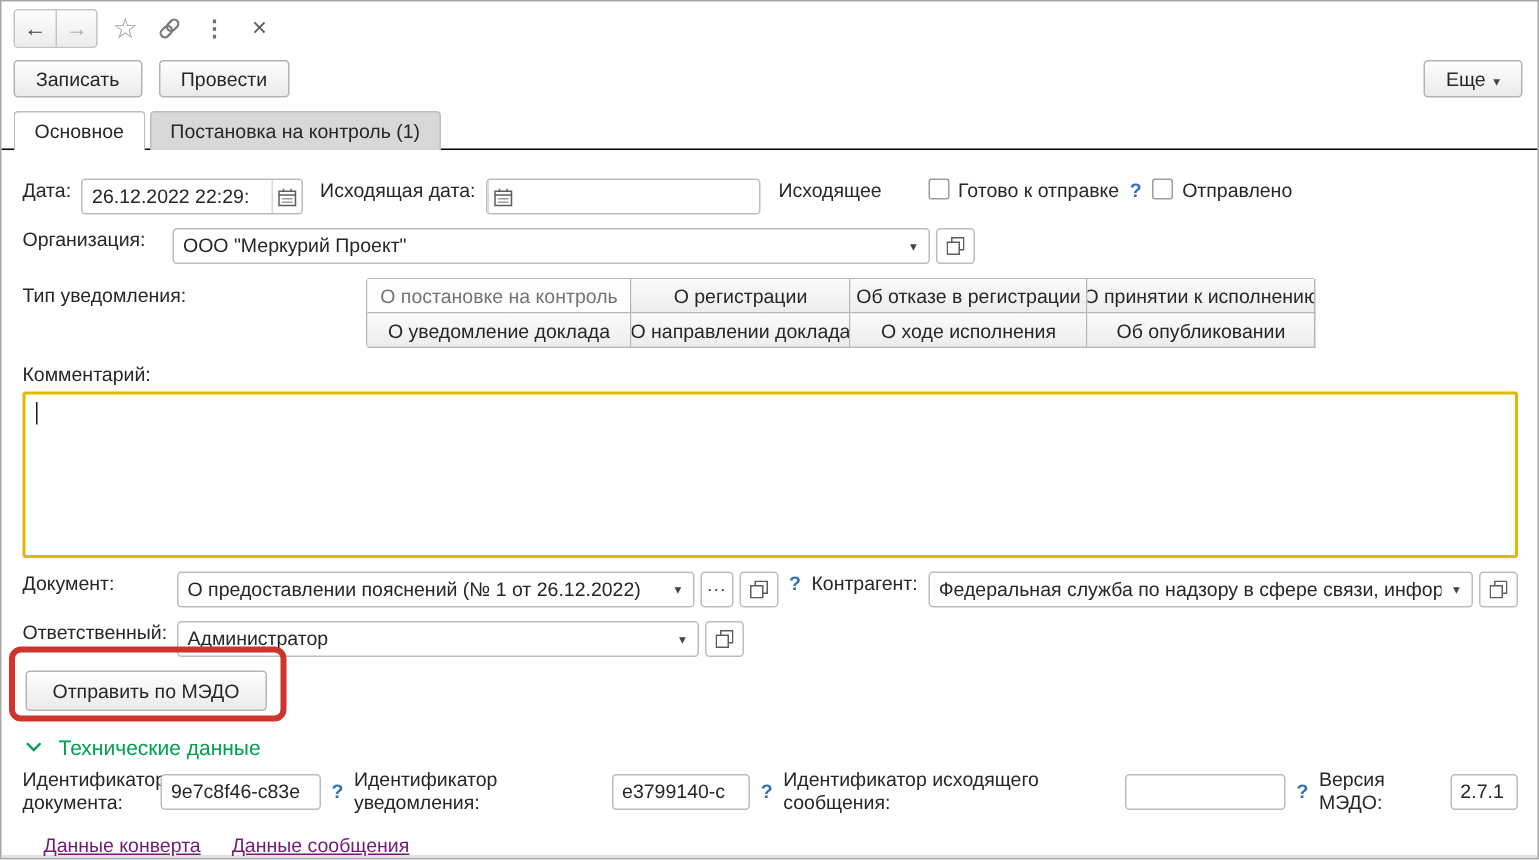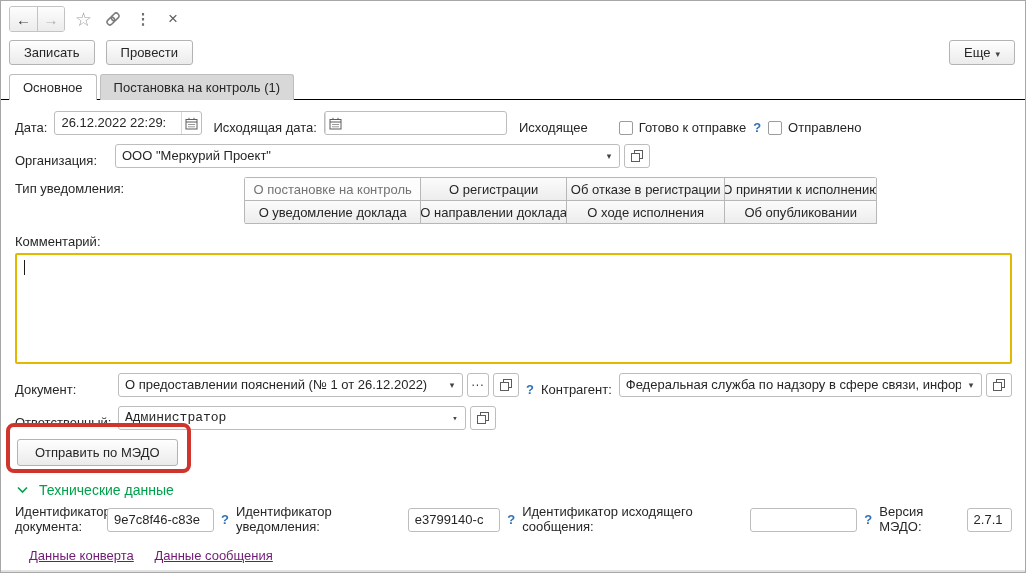--- a/index.html
+++ b/index.html
@@ -36,21 +36,21 @@
   
   .tabs { display:flex; padding:4px 8px 0 8px; border-bottom:1px solid #000000; }
   .tab { padding:5px 13px 5px; border:1px solid #bdbdbd; border-bottom:none; border-radius:3px 3px 0 0;
          background:#d8d8d8; margin-right:3px; margin-bottom:-1px; cursor:default; }
   .tab.active { background:#fff; }
 
   
   .content { position:relative; padding:11px 13px 0 14px; }
   .content::before { content:""; position:absolute; left:-7px; top:0; bottom:0; width:1px; background:#dcdcdc; }
 
-  .row { display:flex; align-items:flex-end; margin-bottom:9px; }
+  .row { display:flex; align-items:flex-start; margin-bottom:9px;margin-top:8px; }
   .lbl { white-space:nowrap; margin-right:7px; }
 
   .field { display:inline-flex; align-items:stretch; border:1px solid #bdbdbd; border-radius:3px;
            height:24px; background:#fff; overflow:hidden; }
   .field .val { padding:3px 6px 0 6px; white-space:nowrap; overflow:hidden; flex:1; }
   .fbtn { width:20px; display:flex; align-items:center; justify-content:center; color:#4a4a4a; flex:0 0 auto; }
   .fbtn.cal { border-left:1px solid #d9d9d9; }
   .arrow { font-size:9px; color:#444; }
   .extbtn { display:inline-flex; align-items:center; justify-content:center; width:26px; height:24px;
             border:1px solid #bdbdbd; border-radius:3px; background:#fff; margin-left:4px; }
@@ -225,21 +225,21 @@
         <svg width="12" height="12" viewBox="0 0 12 12">
           <rect x="3.5" y="0.5" width="8" height="8" fill="#fff" stroke="#5c5c5c"></rect>
           <rect x="0.5" y="3.5" width="8" height="8" fill="#fff" stroke="#5c5c5c"></rect>
         </svg>
       </span>
     </div>
 
     
     <div class="row" style="margin-bottom:6px;">
       <span class="lbl" style="width:96px; flex:0 0 auto;">Ответственный:</span>
-      <div class="field" style="width:348px;font-family:Liberation Mono, monospace;">
+      <div class="field" style="width:348px;">
         <span class="val">Администратор</span>
         <span class="fbtn arrow">▾</span>
       </div>
       <span class="extbtn">
         <svg width="12" height="12" viewBox="0 0 12 12">
           <rect x="3.5" y="0.5" width="8" height="8" fill="#fff" stroke="#5c5c5c"></rect>
           <rect x="0.5" y="3.5" width="8" height="8" fill="#fff" stroke="#5c5c5c"></rect>
         </svg>
       </span>
     </div>

